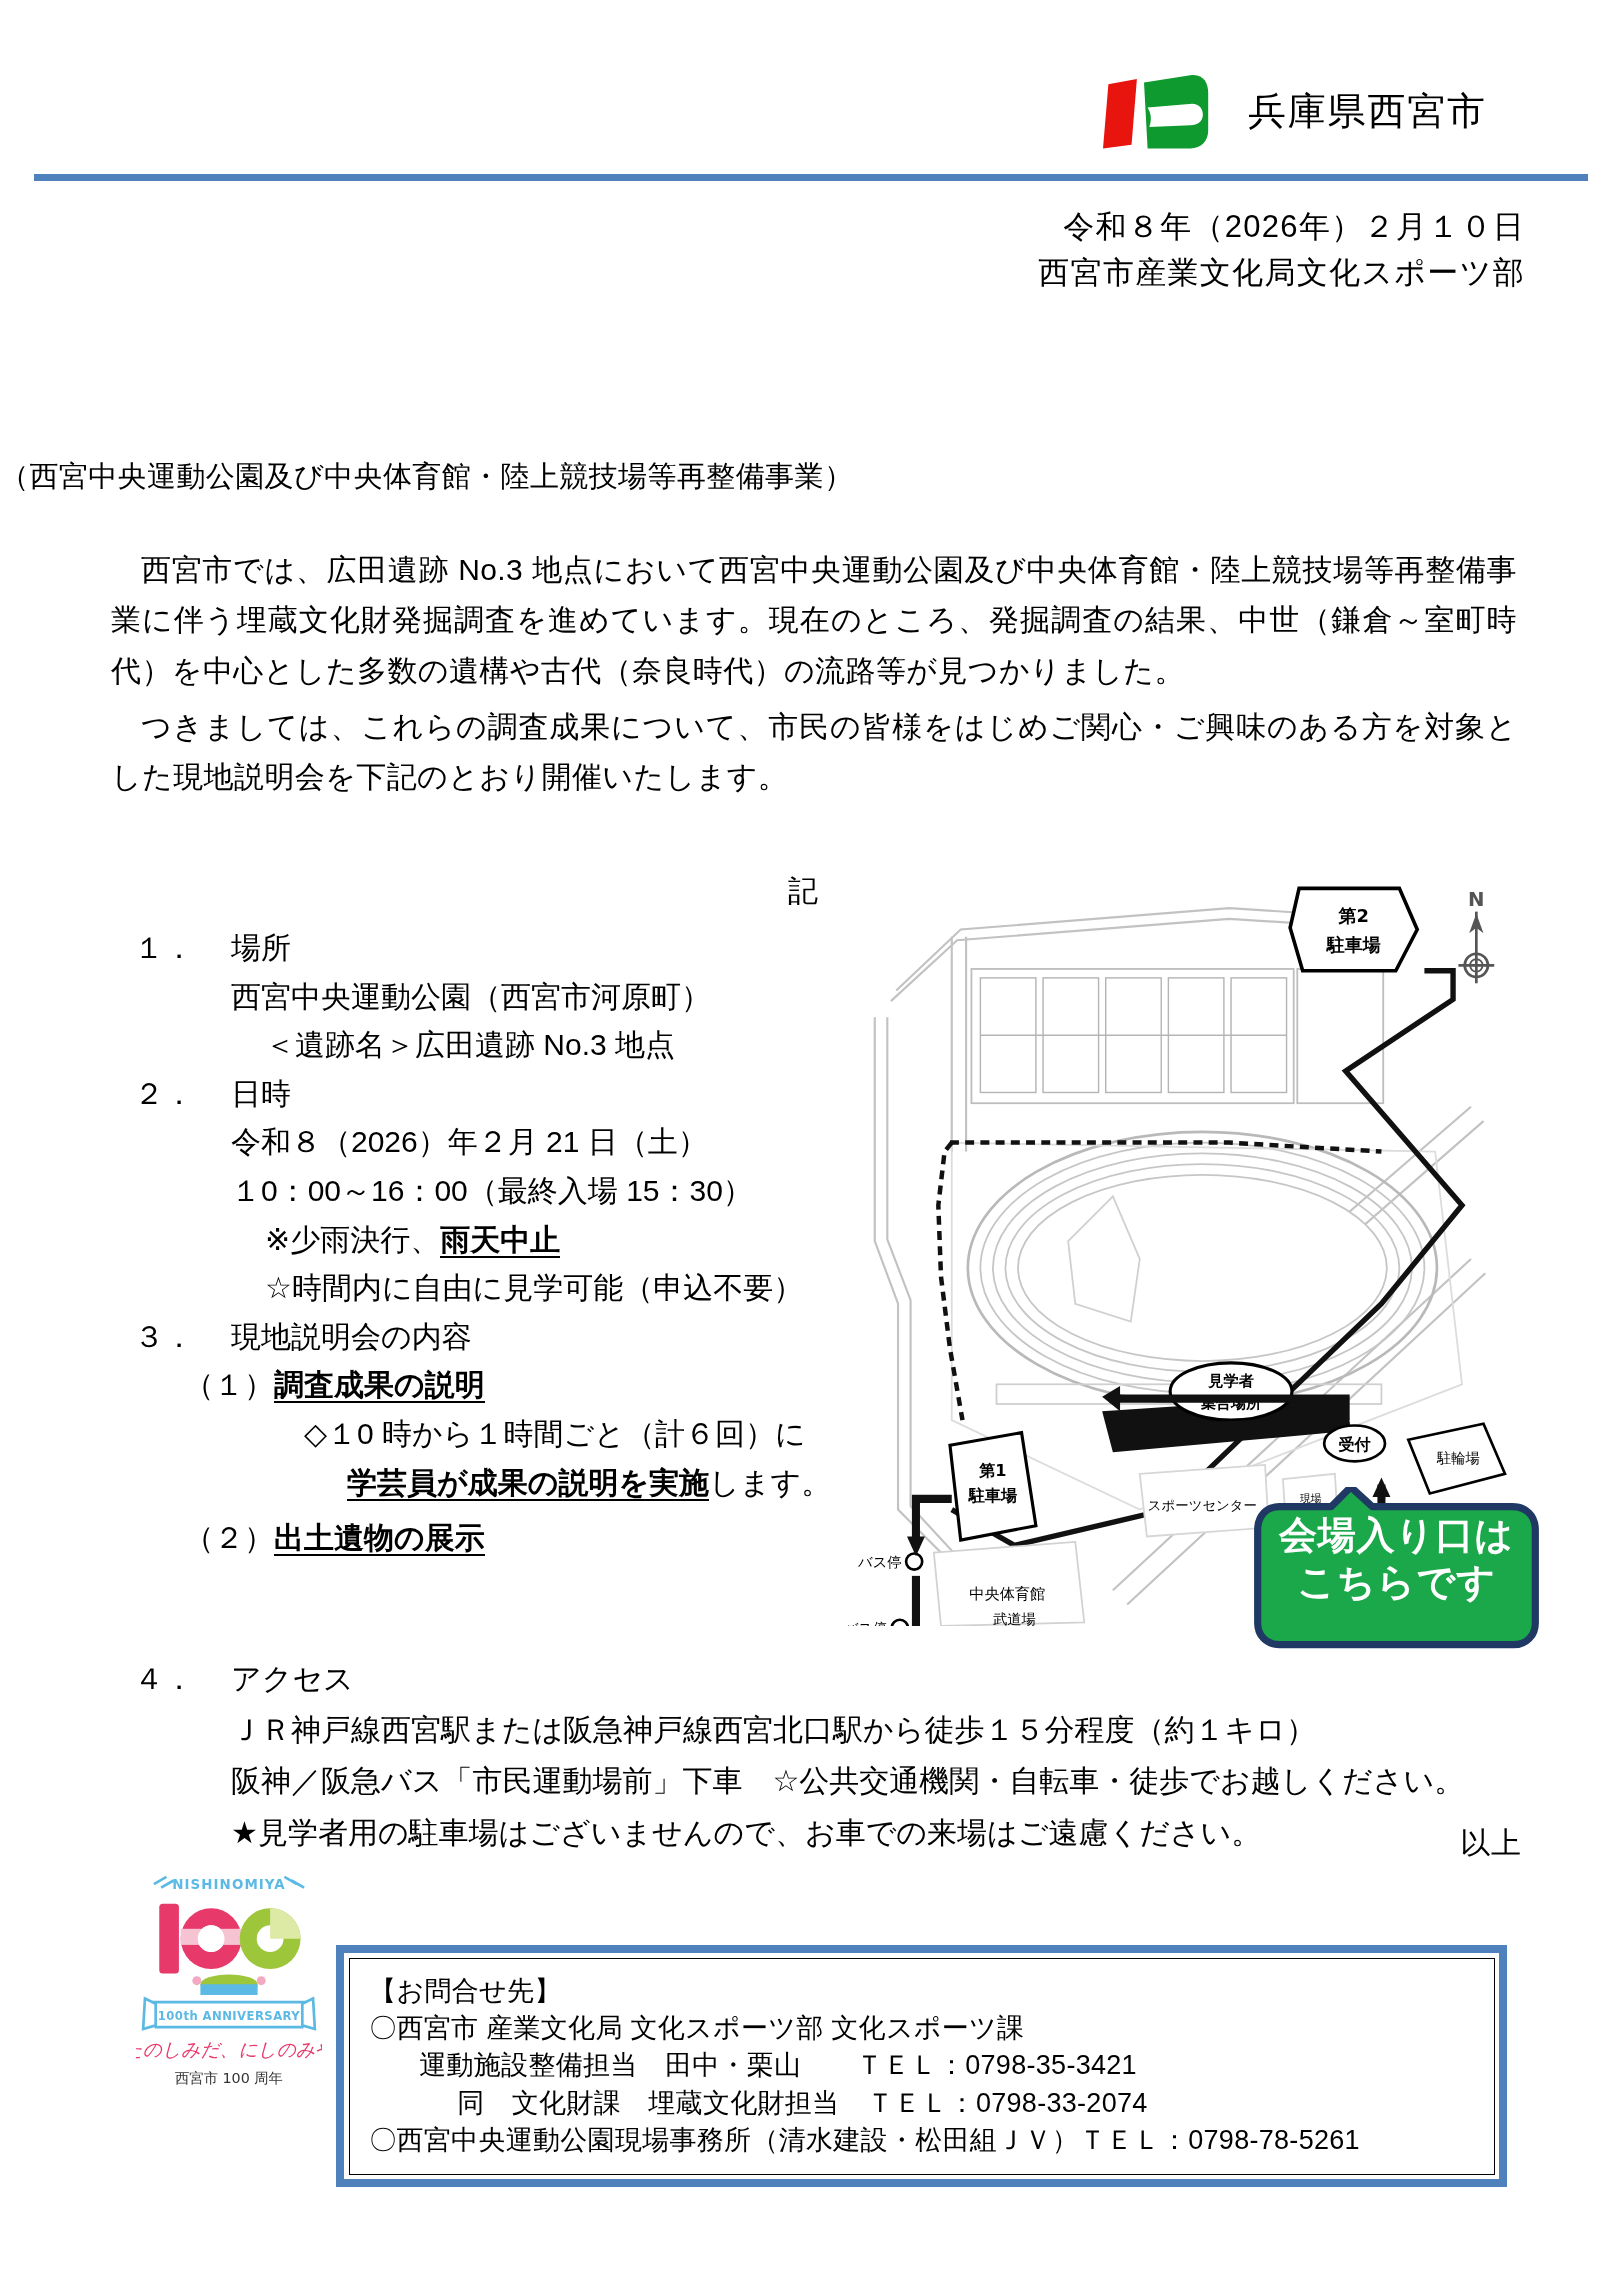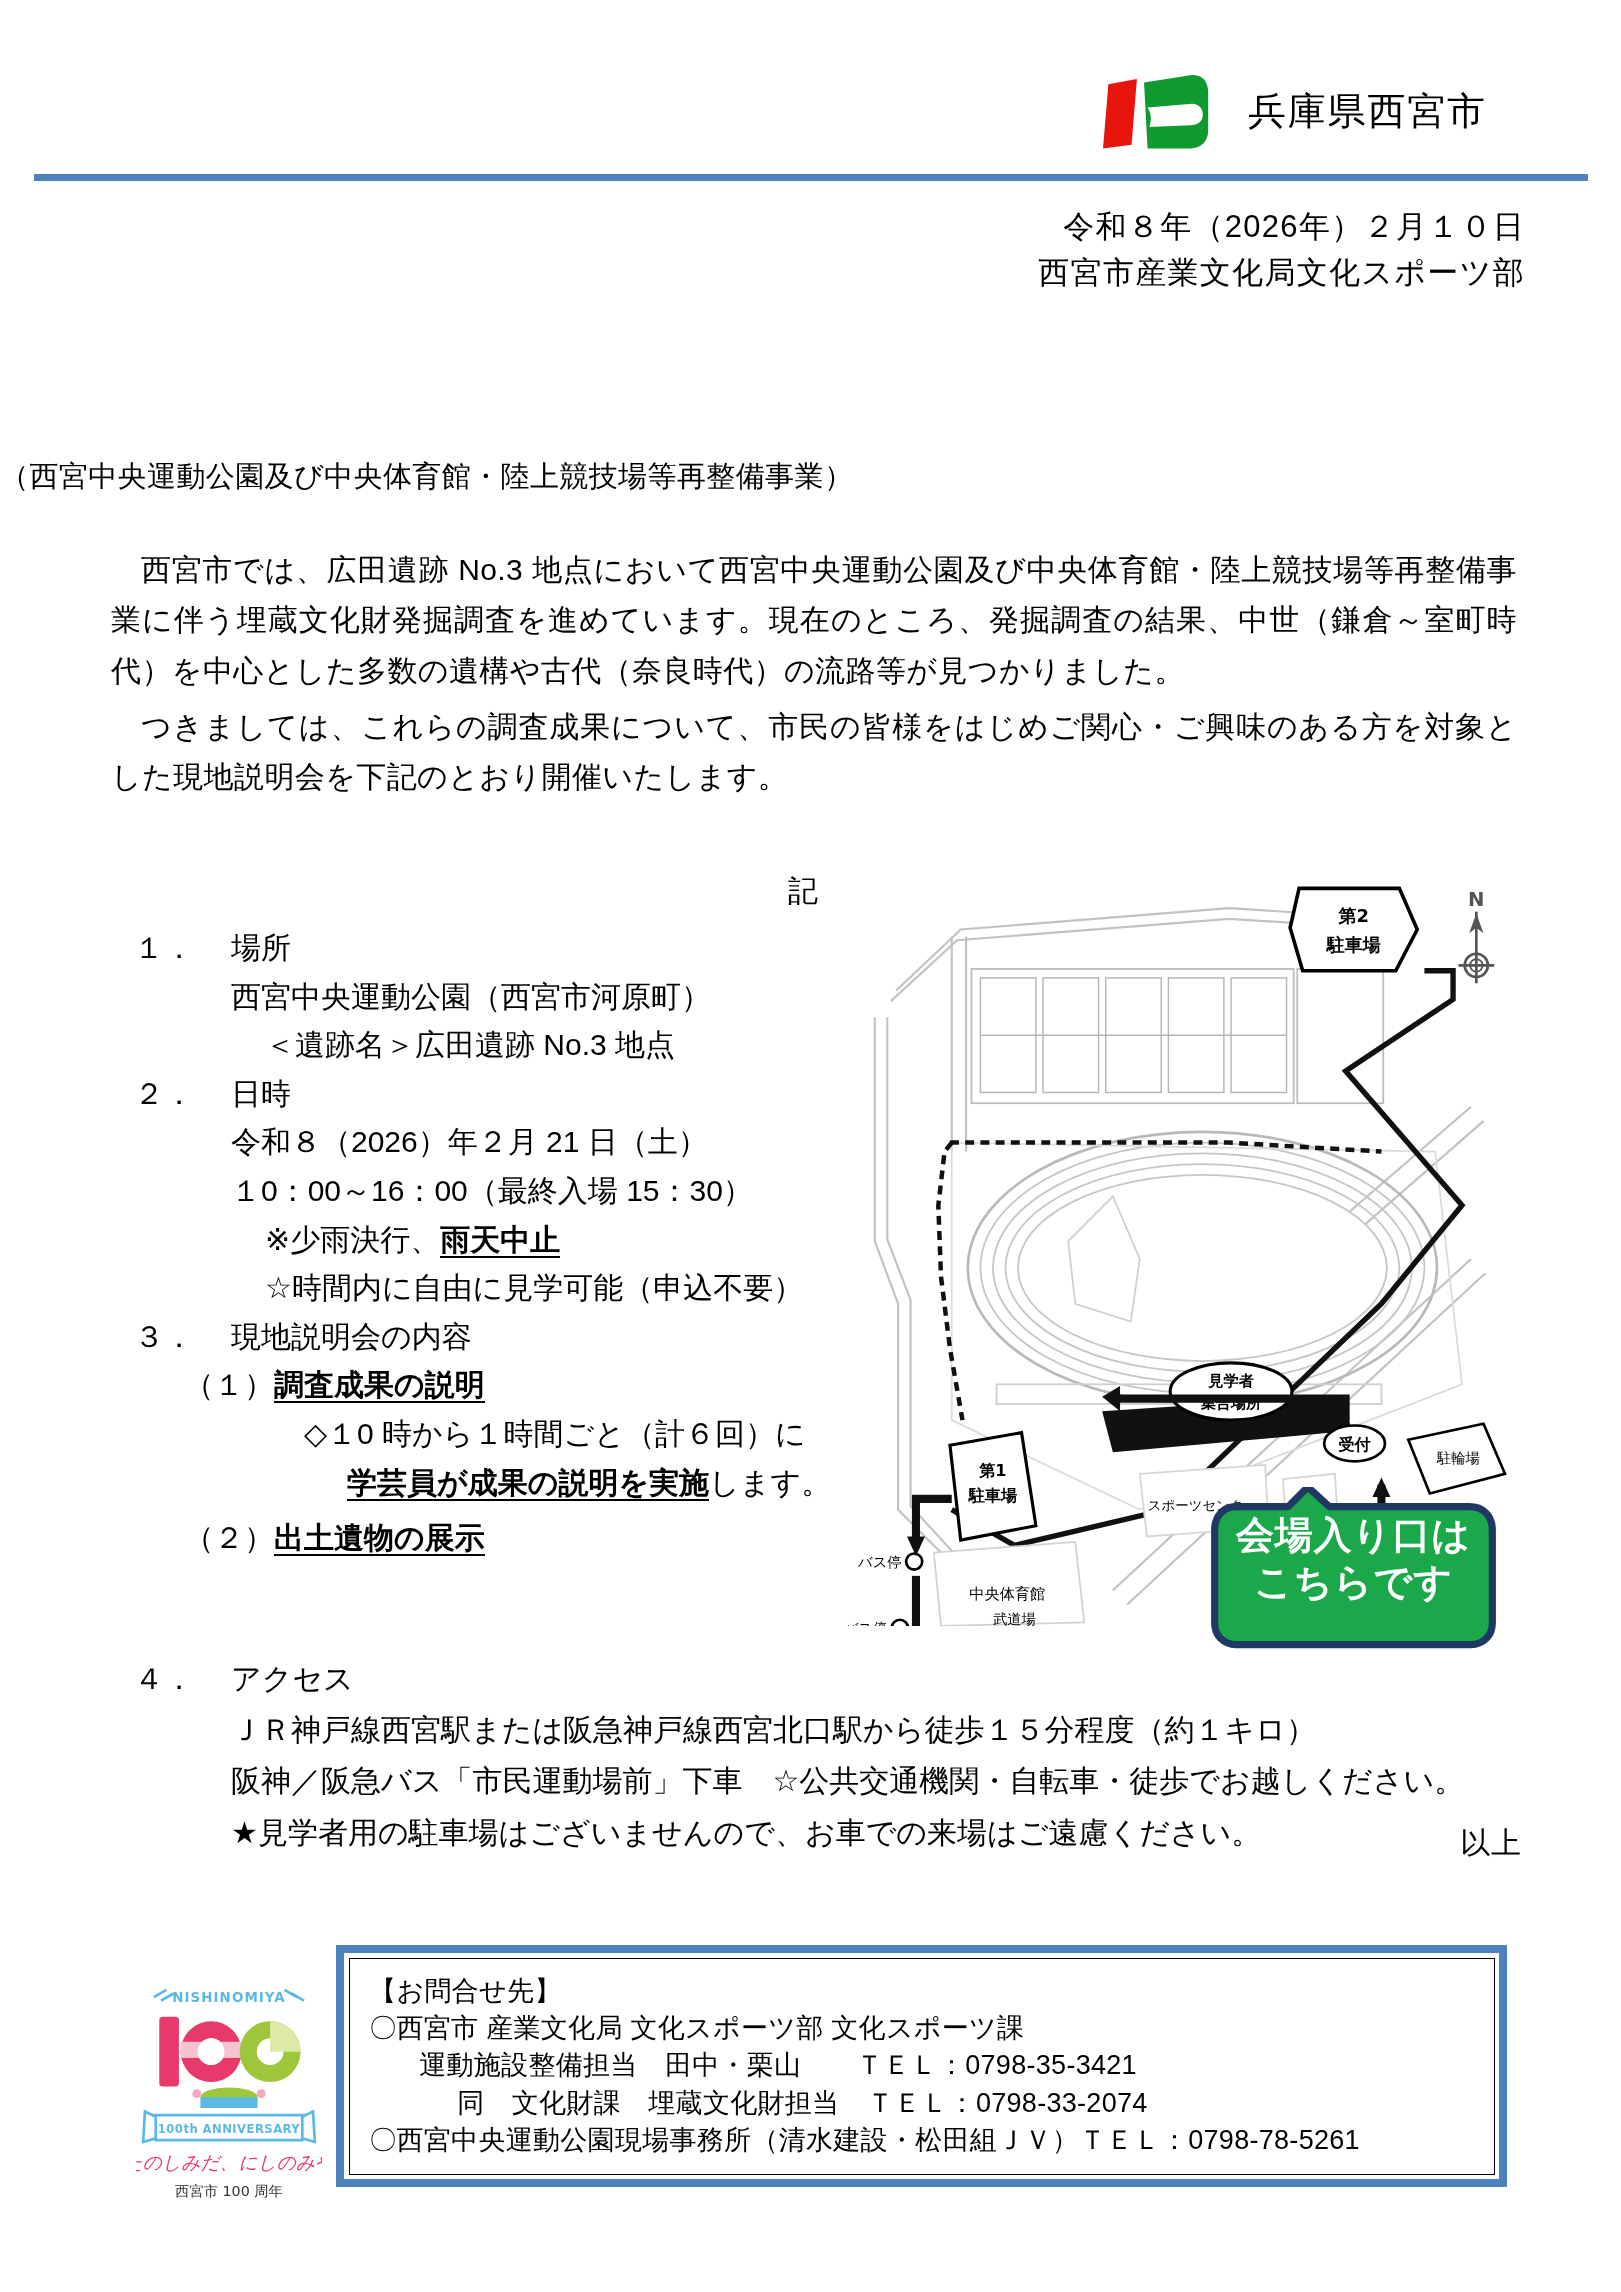--- a/index.html
+++ b/index.html
@@ -90,21 +90,21 @@
   }
 
   
   .map {
     position: absolute; left: 844px; top: 883px;
     width: 681px; height: 743px;
   }
   .map svg { display: block; width: 681px; height: 743px; }
 
   .callout {
-    position: absolute; left: 1211px; top: 1487px;
+    position: absolute; left: 1254px; top: 1487px;
     width: 283px; height: 163px;
   }
   .callout svg { position: absolute; inset: 0; width: 285px; height: 163px; }
   .callout-text {
     position: absolute; left: 0; top: 25px; width: 285px;
     text-align: center; color: #ffffff; font-weight: bold;
     font-size: 38px; line-height: 1.24; letter-spacing: 0.9px;
     pointer-events: none;
   }
 
@@ -122,21 +122,21 @@
     padding: 14.3px 19.7px 9px 19.7px;
   }
   .contact-inner div {
     font-size: 27px; line-height: 1.38; white-space: nowrap; letter-spacing: 0.3px;
   }
   .c-ind1 { padding-left: 50px; }
   .c-ind2 { padding-left: 88px; }
 
   
   .anniv {
-    position: absolute; left: 136px; top: 1981px;
+    position: absolute; left: 136px; top: 1868px;
     width: 186px; height: 228px;
   }
   .anniv svg { display: block; width: 186px; height: 228px; }
 </style>
 </head>
 <body>
 
 <div class="page">
 
   <div class="header-logo">

